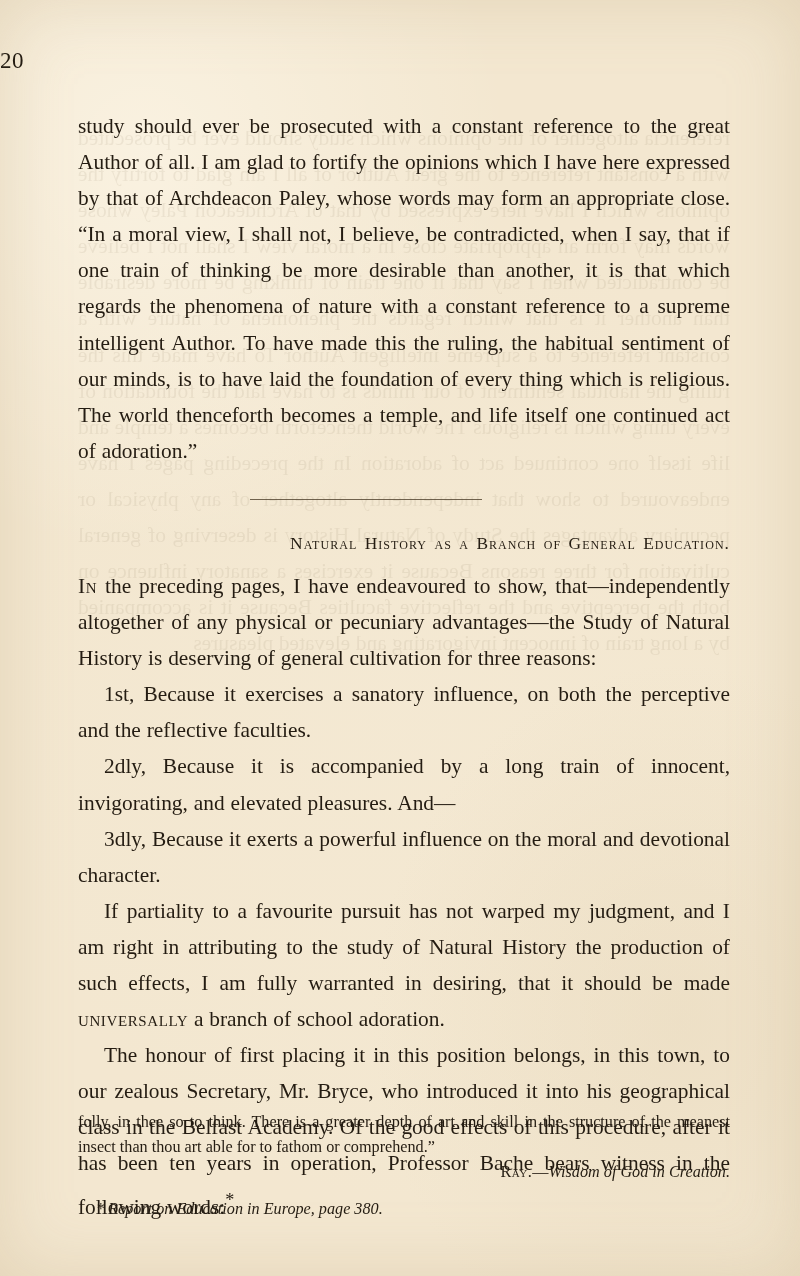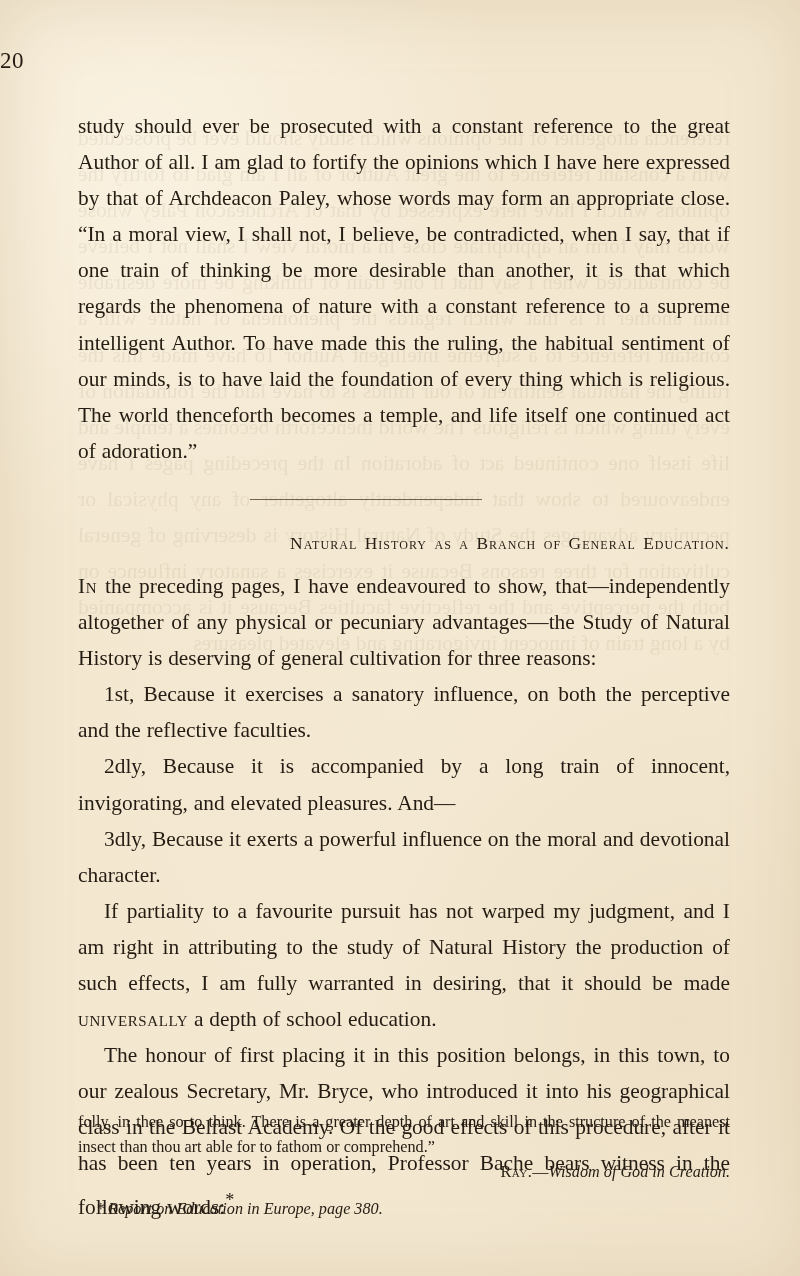--- a/index.html
+++ b/index.html
@@ -168,21 +168,21 @@
     <h2 class="section-heading">Natural History as a Branch of General Education.</h2>
 
     <p class="body"><span class="sc">In</span><span> the preceding pages, I have endeavoured to show, that—independently altogether of any physical or pecuniary advantages—the Study of Natural History is deserving of general cultivation for three reasons:</span></p>
 
     <p class="body indent">1st, Because it exercises a sanatory influence, on both the perceptive and the reflective faculties.</p>
 
     <p class="body indent">2dly, Because it is accompanied by a long train of innocent, invigorating, and elevated pleasures. And—</p>
 
     <p class="body indent">3dly, Because it exerts a powerful influence on the moral and devotional character.</p>
 
-    <p class="body indent"><span>If partiality to a favourite pursuit has not warped my judgment, and I am right in attributing to the study of Natural History the production of such effects, I am fully warranted in desiring, that it should be made </span><span class="sc">universally</span><span> a depth of school education.</span></p>
+    <p class="body indent"><span>If partiality to a favourite pursuit has not warped my judgment, and I am right in attributing to the study of Natural History the production of such effects, I am fully warranted in desiring, that it should be made </span><span class="sc">universally</span><span> a branch of school adoration.</span></p>
 
     <p class="body indent"><span>The honour of first placing it in this position belongs, in this town, to our zealous Secretary, Mr. Bryce, who introduced it into his geographical class in the Belfast Academy. Of the good effects of this procedure, after it has been ten years in operation, Professor Bache bears witness in the following words:</span><span class="supast">*</span></p>
 
   </div>
 
   <div class="footnotes">
     <p class="fn">folly, in thee so to think. There is a greater depth of art and skill in the structure of the meanest insect than thou art able for to fathom or comprehend.”</p>
     <p class="fn attrib"><span class="fn-sc">Ray.</span><span>—</span><span class="ital">Wisdom of God in Creation.</span></p>
     <p class="fn star"><span>*</span><span> Report on Education in Europe, page 380.</span></p>
   </div>

